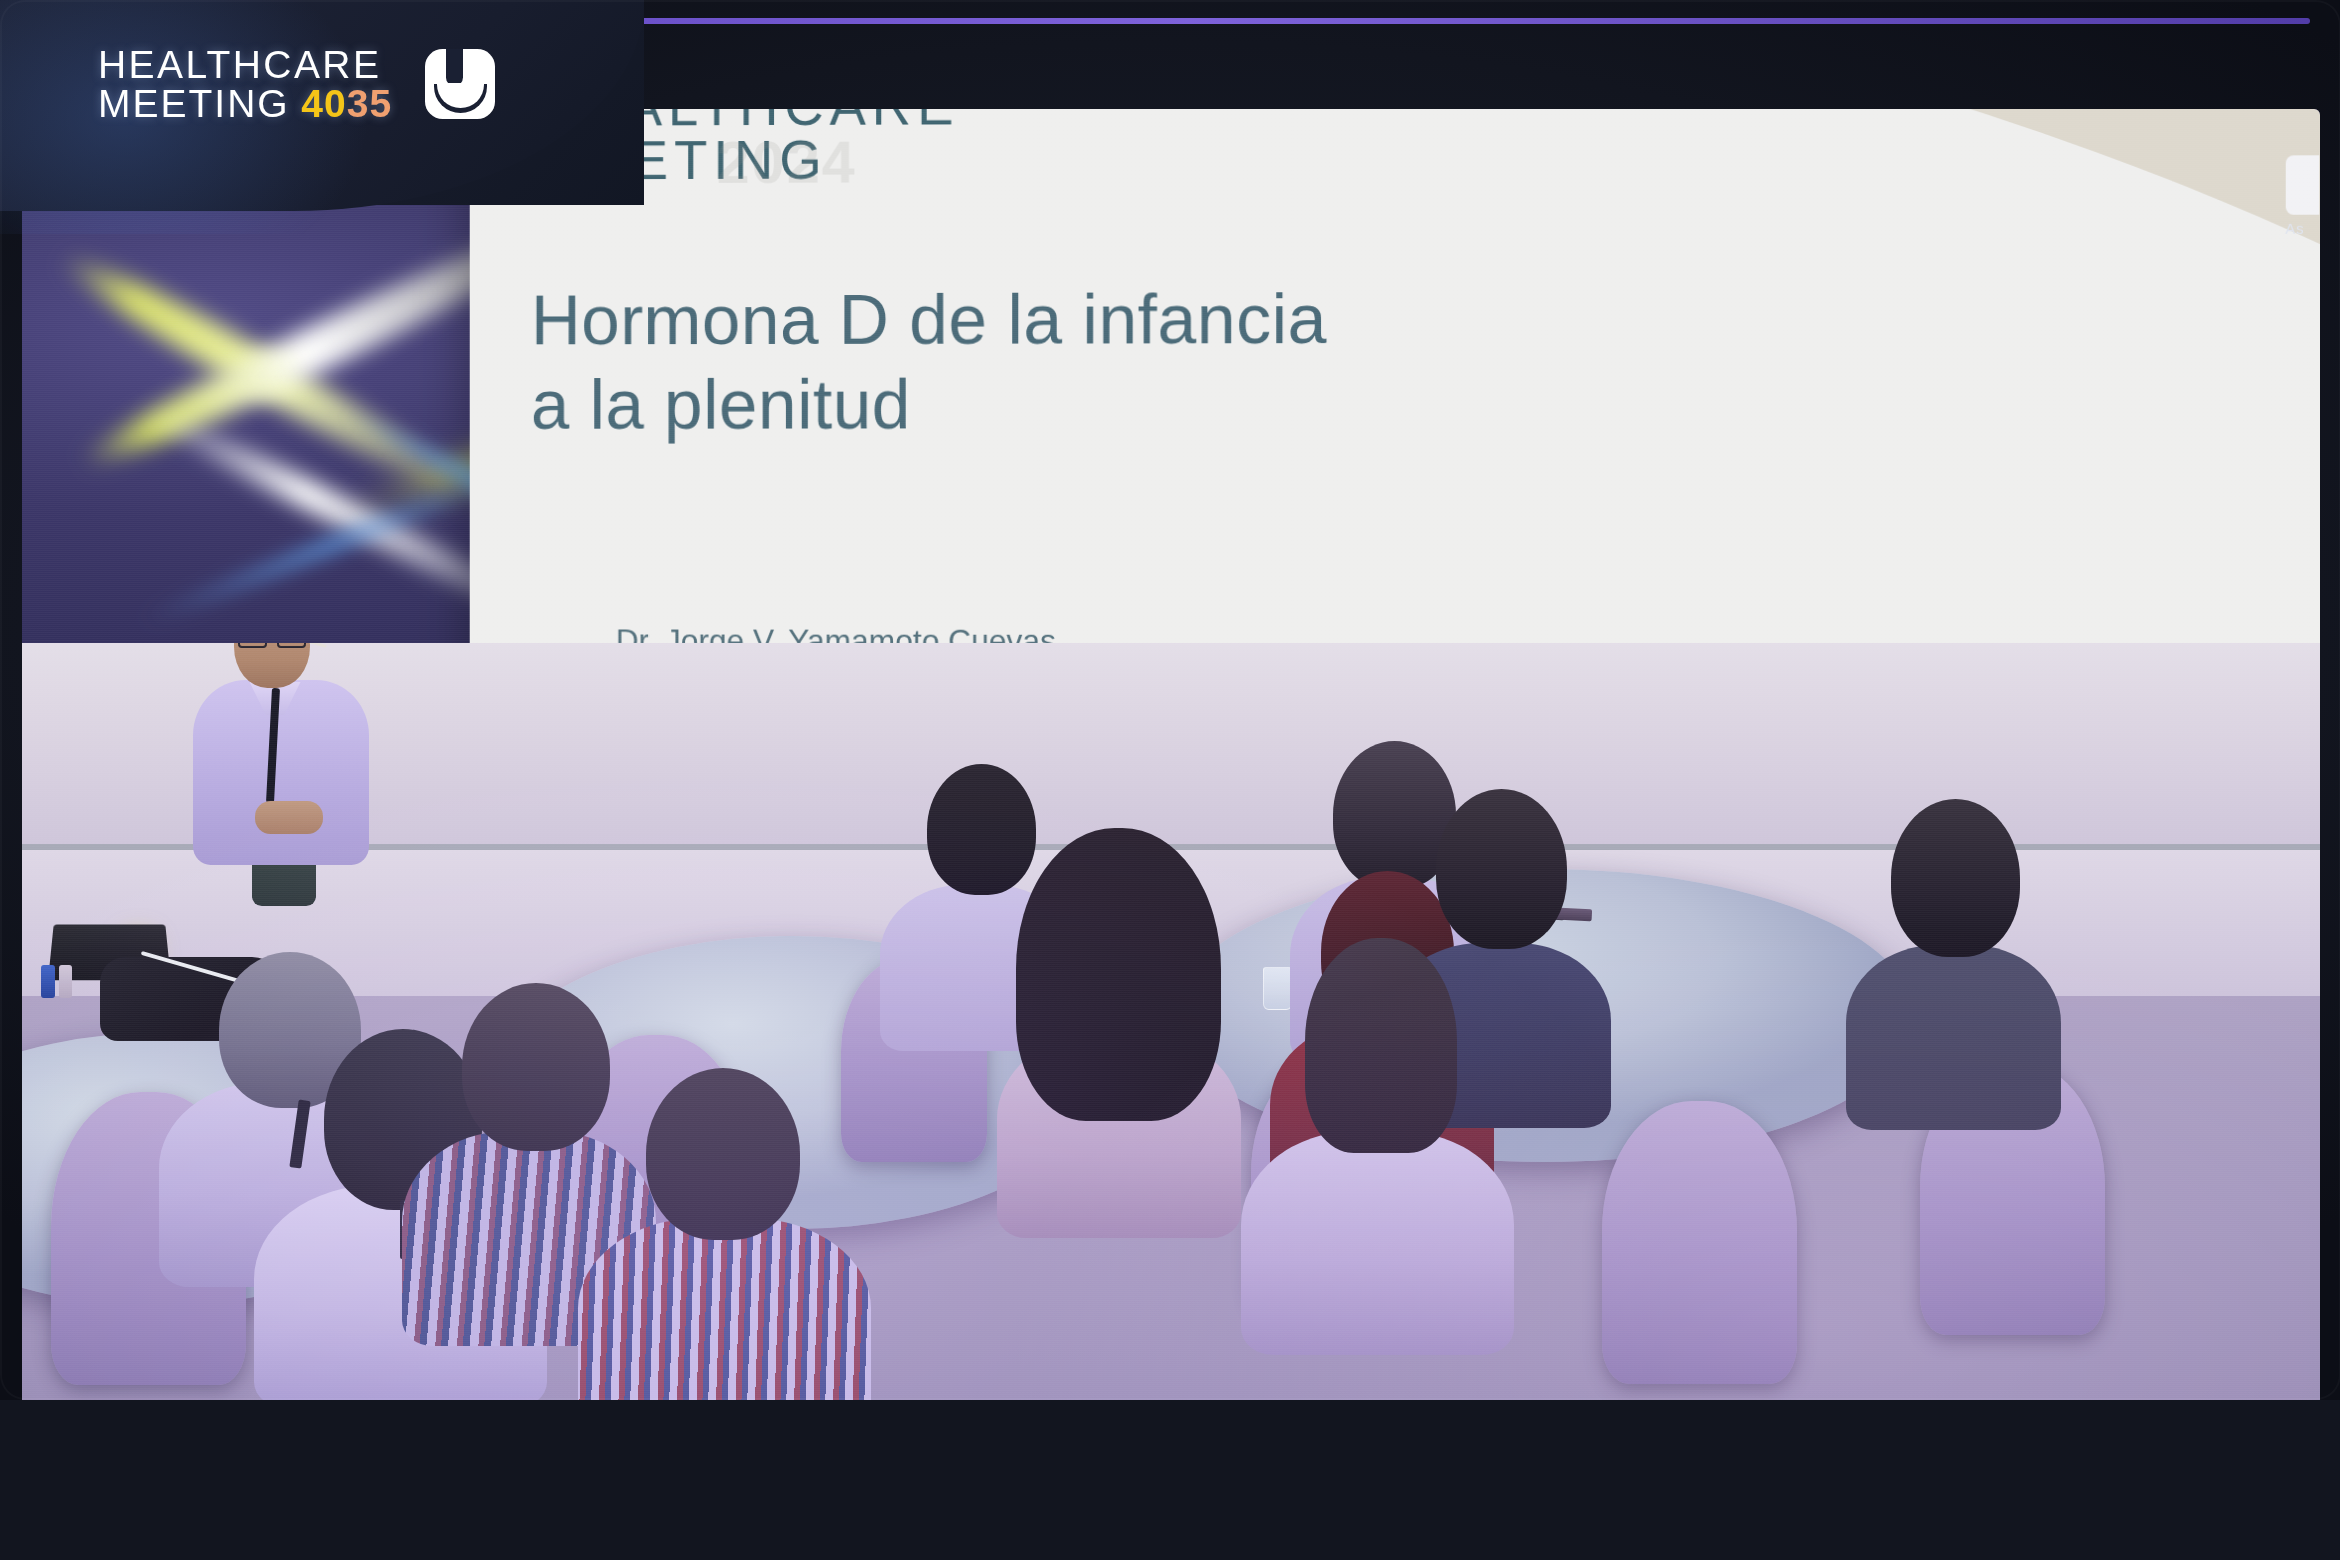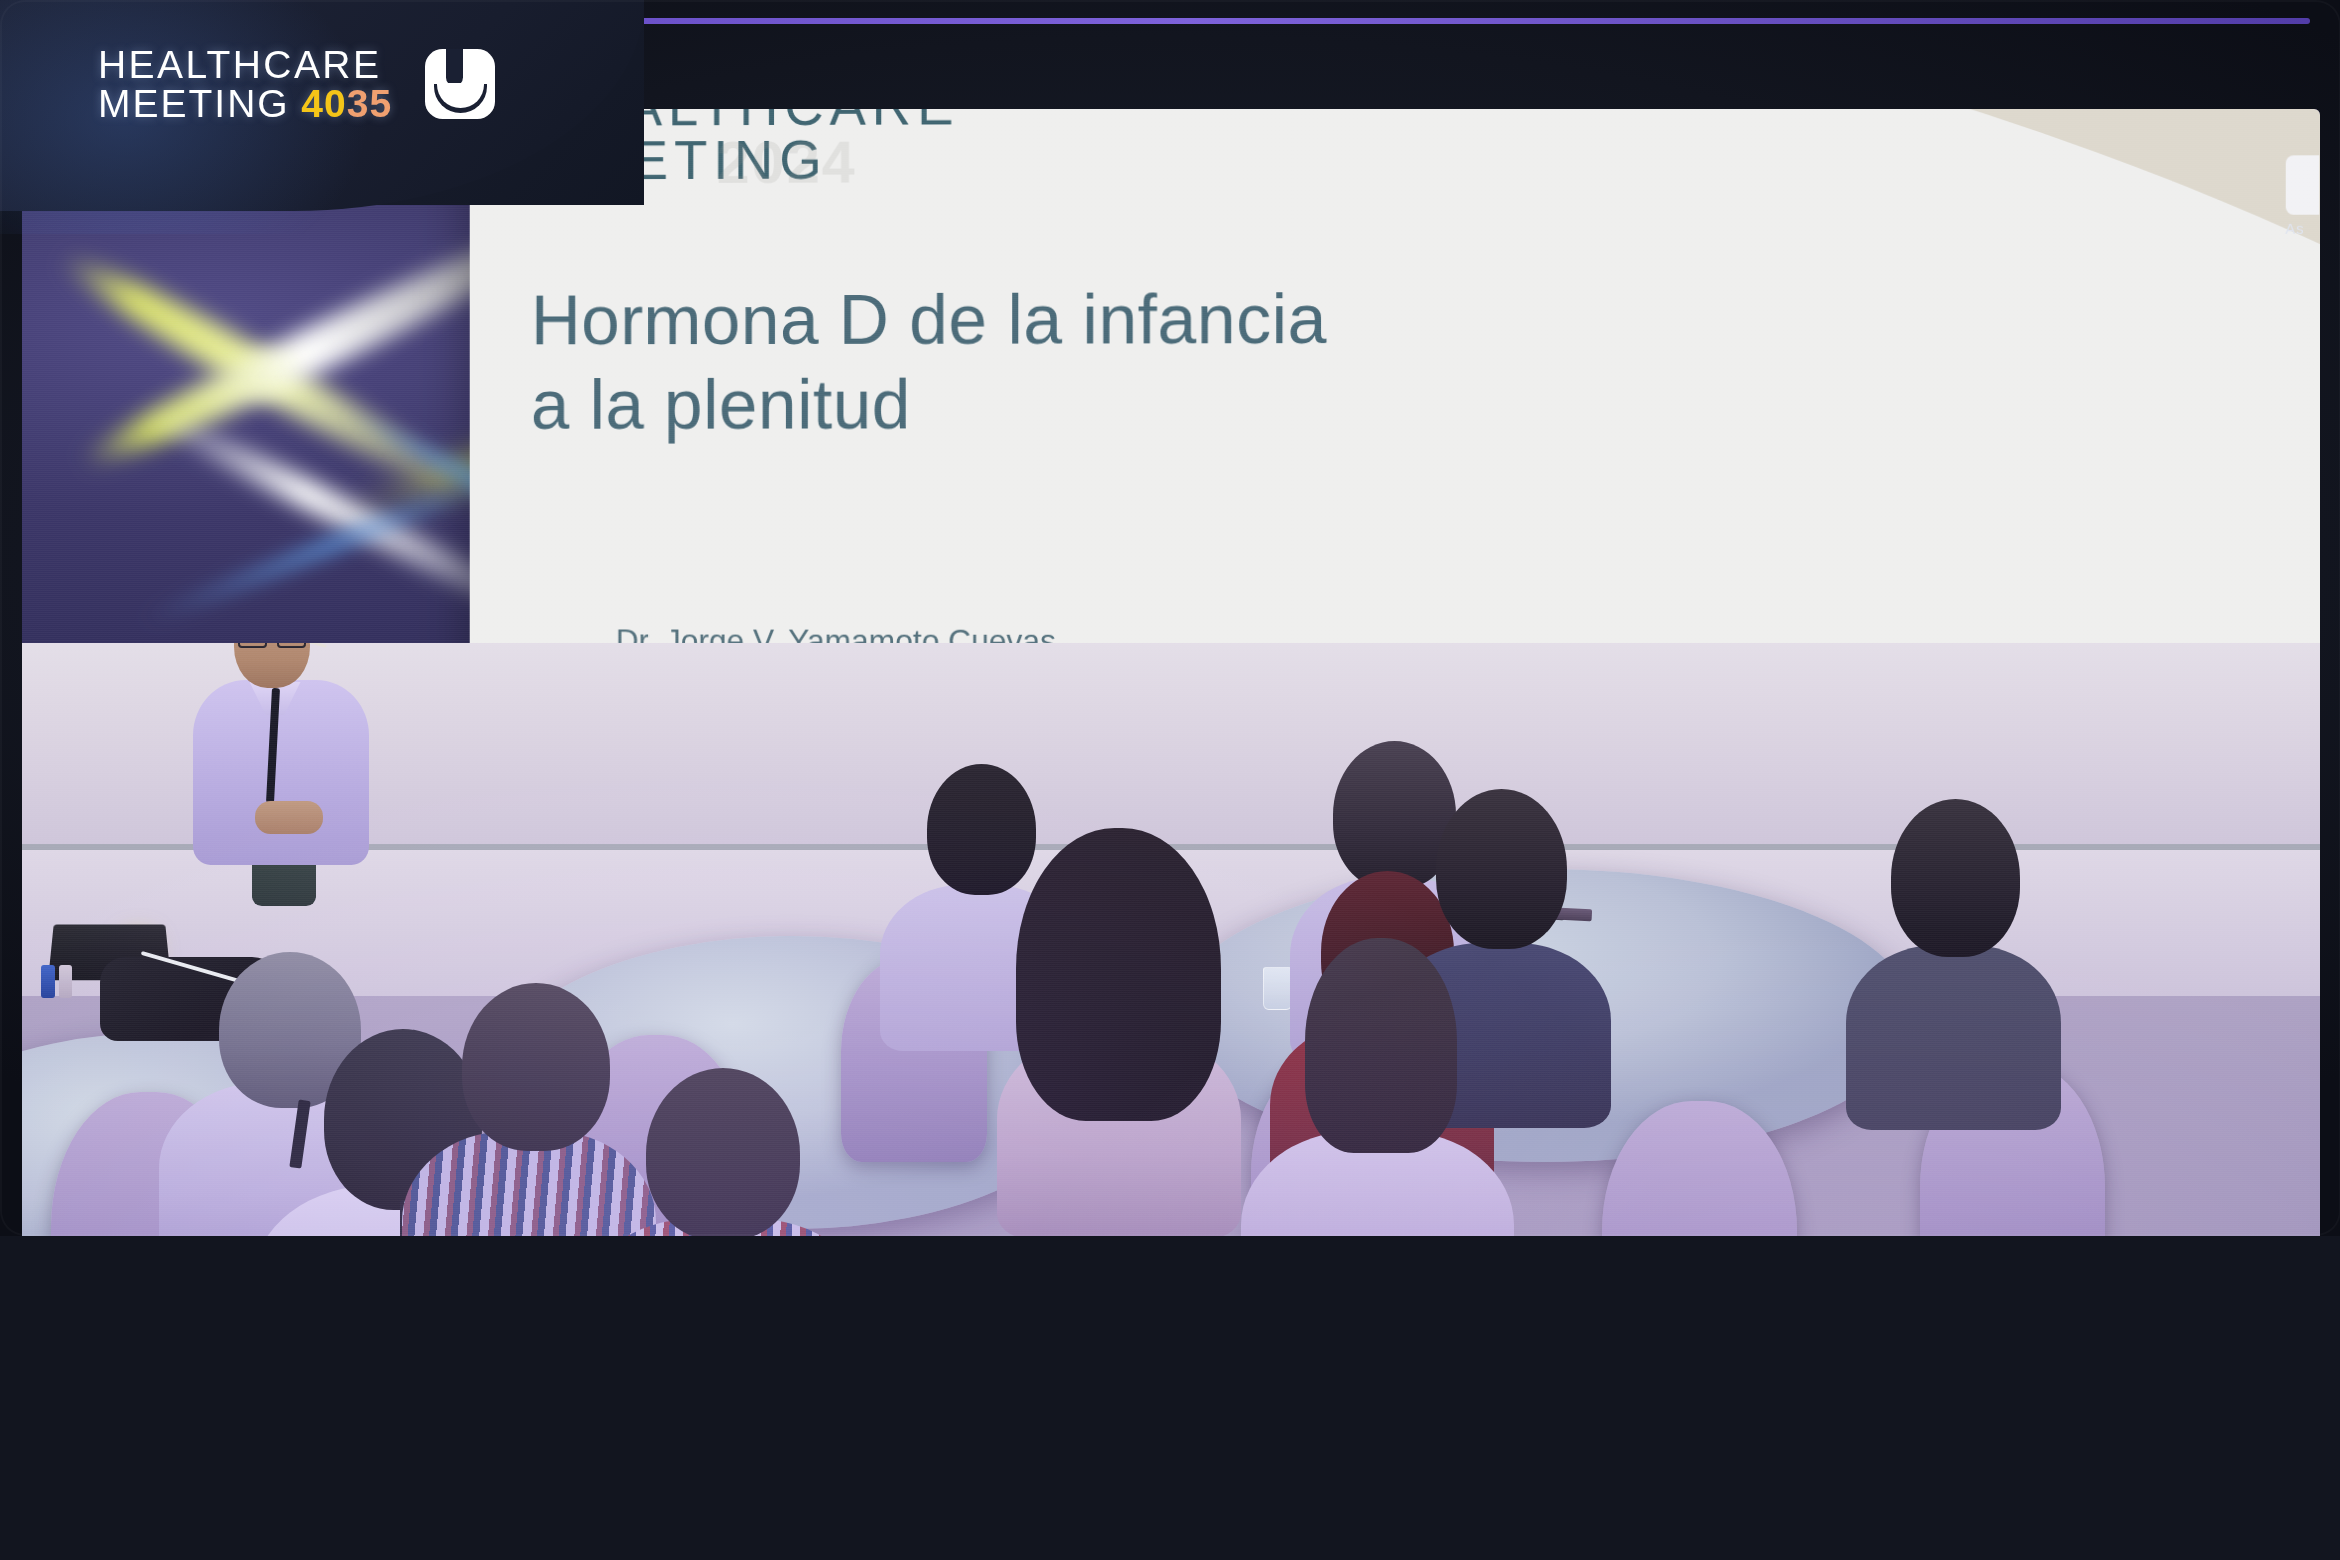--- a/index.html
+++ b/index.html
@@ -1,19 +1,19 @@
 <!DOCTYPE html>
 <html><head>
 <meta charset="utf-8">
 <style>
   * { margin:0; padding:0; box-sizing:border-box; }
   html,body { width:2341px; height:1560px; background:#12151f; overflow:hidden;
     font-family:"Liberation Sans", sans-serif; }
 
-  #stage { position:relative; width:2341px; height:1236px; background:#11141d; overflow:hidden; }
+  #stage { position:relative; width:2341px; height:1400px; background:#11141d; overflow:hidden; }
 
   
   .frame-bg { position:absolute; inset:0;
     background:
       radial-gradient(ellipse 70% 60% at 50% 45%, #1b2231 0%, #12151f 70%, #0c0e16 100%);
   }
   .frame-corner { position:absolute; inset:0; border-radius:25px;
     box-shadow: inset 0 0 0 2px rgba(255,255,255,0.03); pointer-events:none; }
 
   

